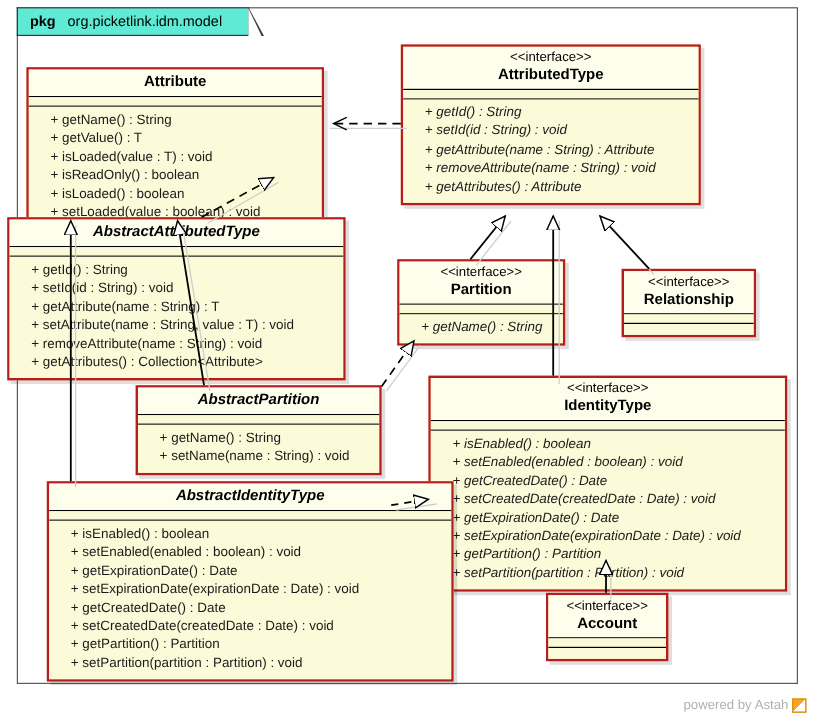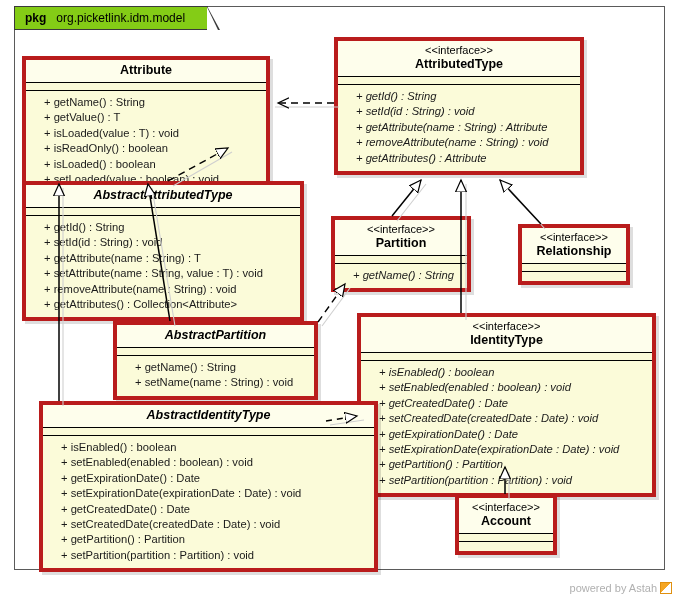--- a/index.html
+++ b/index.html
@@ -33,21 +33,21 @@
     box-sizing: border-box;
     background: #ffffff;
   }
   .pkg-tab {
     position: absolute;
     left: 14px;
     top: 6px;
     width: 194px;
     height: 24px;
     box-sizing: border-box;
-    background: #84cc16;
+    background: #5eead4;
     border: 1px solid #3a3a3a;
     border-right: none;
     display: flex;
     align-items: center;
     padding-left: 10px;
     z-index: 3;
   }
   .pkg-tab:after {
     content: "";
     position: absolute;
@@ -81,21 +81,21 @@
     color: #000;
     margin-left: 10px;
     z-index: 2;
     position: relative;
   }
 
   
   .uml-box {
     position: absolute;
     box-sizing: border-box;
-    border: 4px solid #b91c1c;
+    border: 2px solid #b91c1c;
     background: #fef9c3;
     box-shadow: 3px 3px 0 rgba(0,0,0,0.13);
     z-index: 5;
   }
   .uml-head {
     background: #FEFEEC;
     padding: 3px 6px 4px 6px;
     text-align: center;
     border-bottom: 1px solid #000;
   }
@@ -127,21 +127,21 @@
     color: #1a1a1a;
     line-height: 15.4px;
     white-space: nowrap;
   }
   .op.italic { font-style: italic; }
   .uml-ops.empty { height: 9px; padding: 0; }
 
   
   #box-attribute        { left: 22px;  top: 56px;  width: 248px; }
   #box-attributedtype   { left: 334px; top: 37px;  width: 250px; }
-  #box-abstractattributedtype { left: 22px; top: 181px; width: 282px; }
+  #box-abstractattributedtype { left: 6px; top: 181px; width: 282px; }
   #box-partition        { left: 331px; top: 216px; width: 140px; }
   #box-relationship     { left: 518px; top: 224px; width: 112px; }
   #box-abstractpartition{ left: 113px; top: 321px; width: 205px; }
   #box-identitytype     { left: 357px; top: 313px; width: 299px; }
   #box-abstractidentitytype { left: 23px; top: 401px; width: 339px; margin-left: 16px; }
   #box-account          { left: 455px; top: 494px; width: 102px; }
 
   
   .watermark {
     position: absolute;

